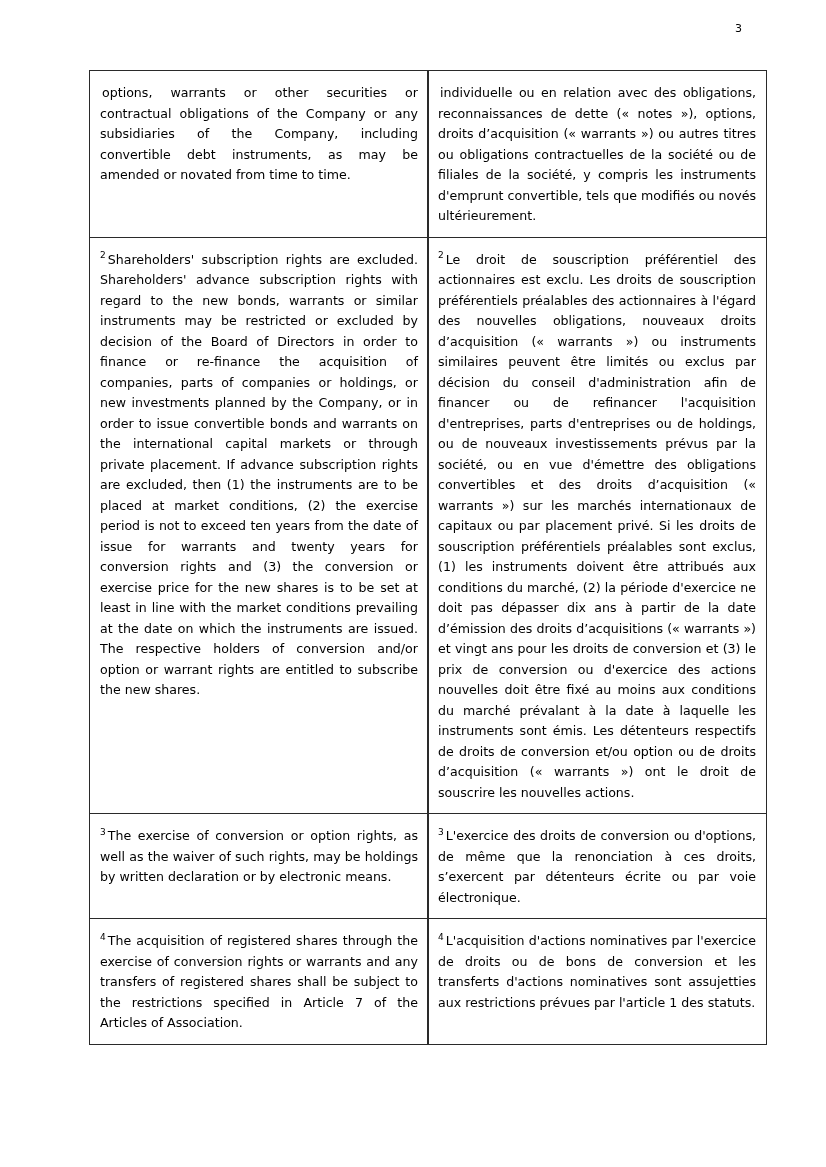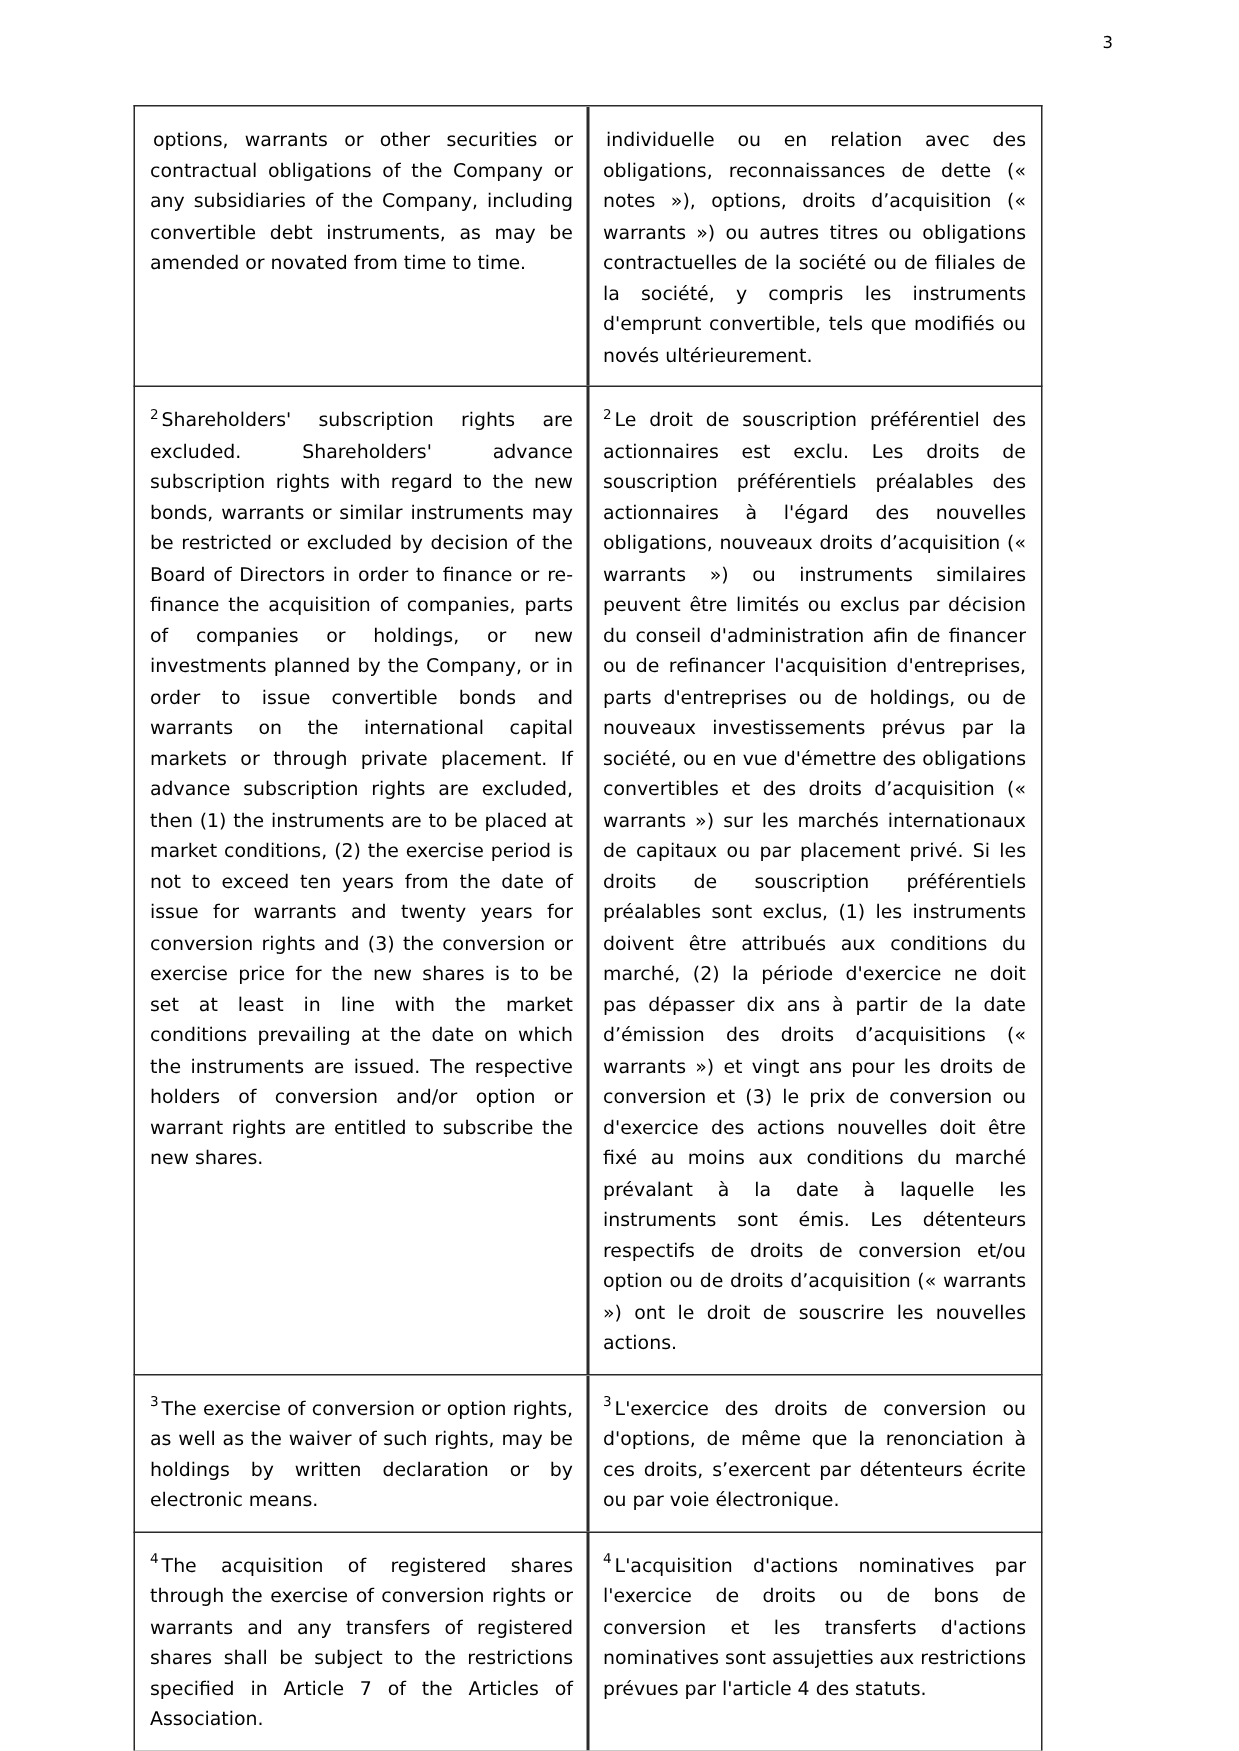--- a/index.html
+++ b/index.html
@@ -26,21 +26,21 @@
     top: 22px;
     right: 84px;
     font-size: 11px;
     line-height: 13px;
     font-family: "DejaVu Sans", sans-serif;
   }
   .doc-table {
     position: absolute;
     left: 89px;
     top: 70px;
-    width: 606px;
+    width: 678px;
     border-collapse: collapse;
     table-layout: fixed;
   }
   .doc-table td {
     vertical-align: top;
     border: 1px solid #2a2a2a;
     padding: 12px 10px 10px 10px;
     font-size: 12.6px;
     line-height: 20.5px;
     text-align: justify;
@@ -106,19 +106,19 @@
         </td>
         <td class="col-right">
           <span class="cell-inner"><sup class="marker">3</sup><span>L'exercice des droits de conversion ou d'options, de même que la renonciation à ces droits, s’exercent par détenteurs écrite ou par voie électronique.</span></span>
         </td>
       </tr>
       <tr>
         <td class="col-left">
           <span class="cell-inner"><sup class="marker">4</sup><span>The acquisition of registered shares through the exercise of conversion rights or warrants and any transfers of registered shares shall be subject to the restrictions specified in Article 7 of the Articles of Association.</span></span>
         </td>
         <td class="col-right">
-          <span class="cell-inner"><sup class="marker">4</sup><span>L'acquisition d'actions nominatives par l'exercice de droits ou de bons de conversion et les transferts d'actions nominatives sont assujetties aux restrictions prévues par l'article 4 des statuts.</span></span>
+          <span class="cell-inner"><sup class="marker">4</sup><span>L'acquisition d'actions nominatives par l'exercice de droits ou de bons de conversion et les transferts d'actions nominatives sont assujetties aux restrictions prévues par l'article 1 des statuts.</span></span>
         </td>
       </tr>
     </tbody>
   </table>
 
 </div>
 
 </body></html>

